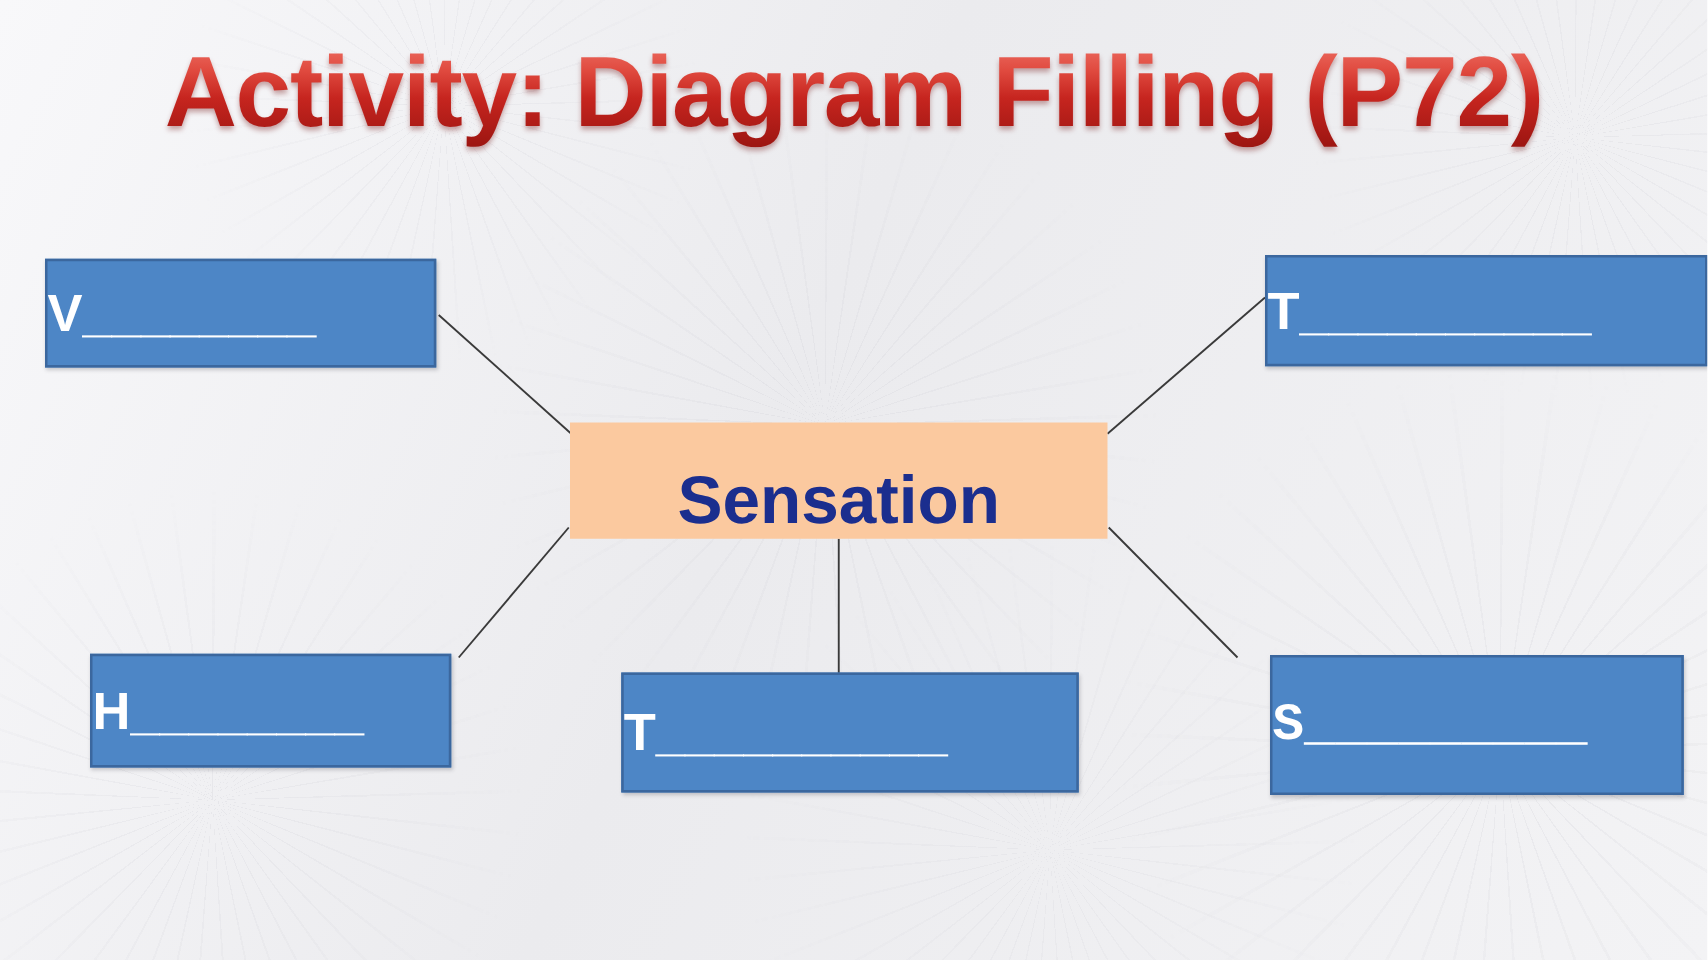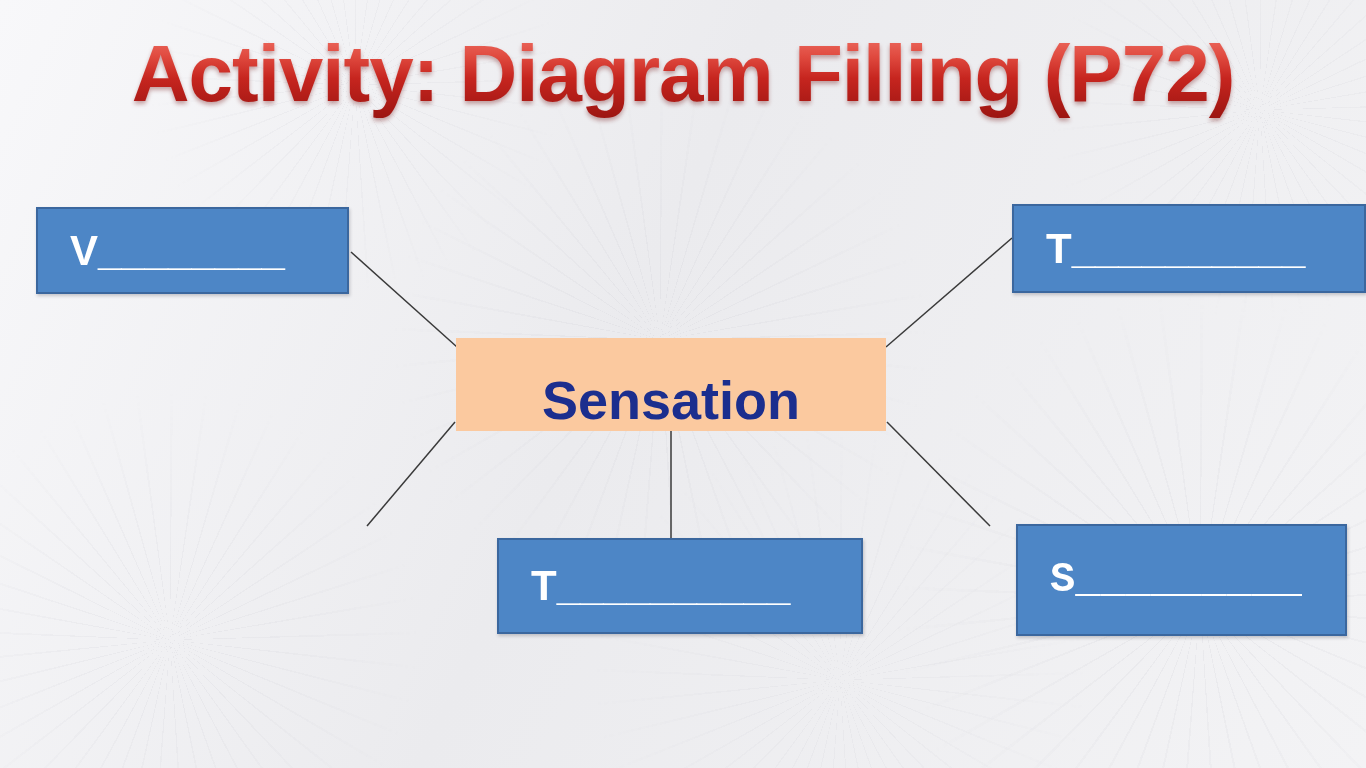--- a/index.html
+++ b/index.html
@@ -41,21 +41,20 @@
   .connectors line{stroke:var(--connector,#3a3a3a);stroke-width:1.5;}
 
   .node{
     position:absolute;
     background:var(--node-fill,#4d86c6);
     border:2px solid var(--node-border,#3b679e);
     box-sizing:border-box;
     color:var(--node-text,#ffffff);
     font-weight:bold;font-size:42px;
     display:flex;align-items:center;
-    padding-left:32px;
     white-space:nowrap;overflow:hidden;
     box-shadow:1px 2px 3px rgba(60,60,70,.25);
   }
   .node-top-left{left:36px;top:207px;width:313px;height:87px;}
   .node-top-right{left:1012px;top:204px;width:354px;height:89px;}
   .node-bottom-left{left:72px;top:523px;width:289px;height:91px;}
   .node-bottom-center{left:497px;top:538px;width:366px;height:96px;}
   .node-bottom-right{left:1016px;top:524px;width:331px;height:112px;font-family:Liberation Mono, monospace;}
 
   .center-node{
@@ -96,20 +95,23 @@
   </div>
 
   <div class="node node-top-left">
     <span>V________</span>
   </div>
 
   <div class="node node-top-right">
     <span>T__________</span>
   </div>
 
+  <div class="node node-bottom-left">
+    <span>H________</span>
+  </div>
 
   <div class="node node-bottom-center">
     <span>T__________</span>
   </div>
 
   <div class="node node-bottom-right">
     <span>S_________</span>
   </div>
 
 </div>

